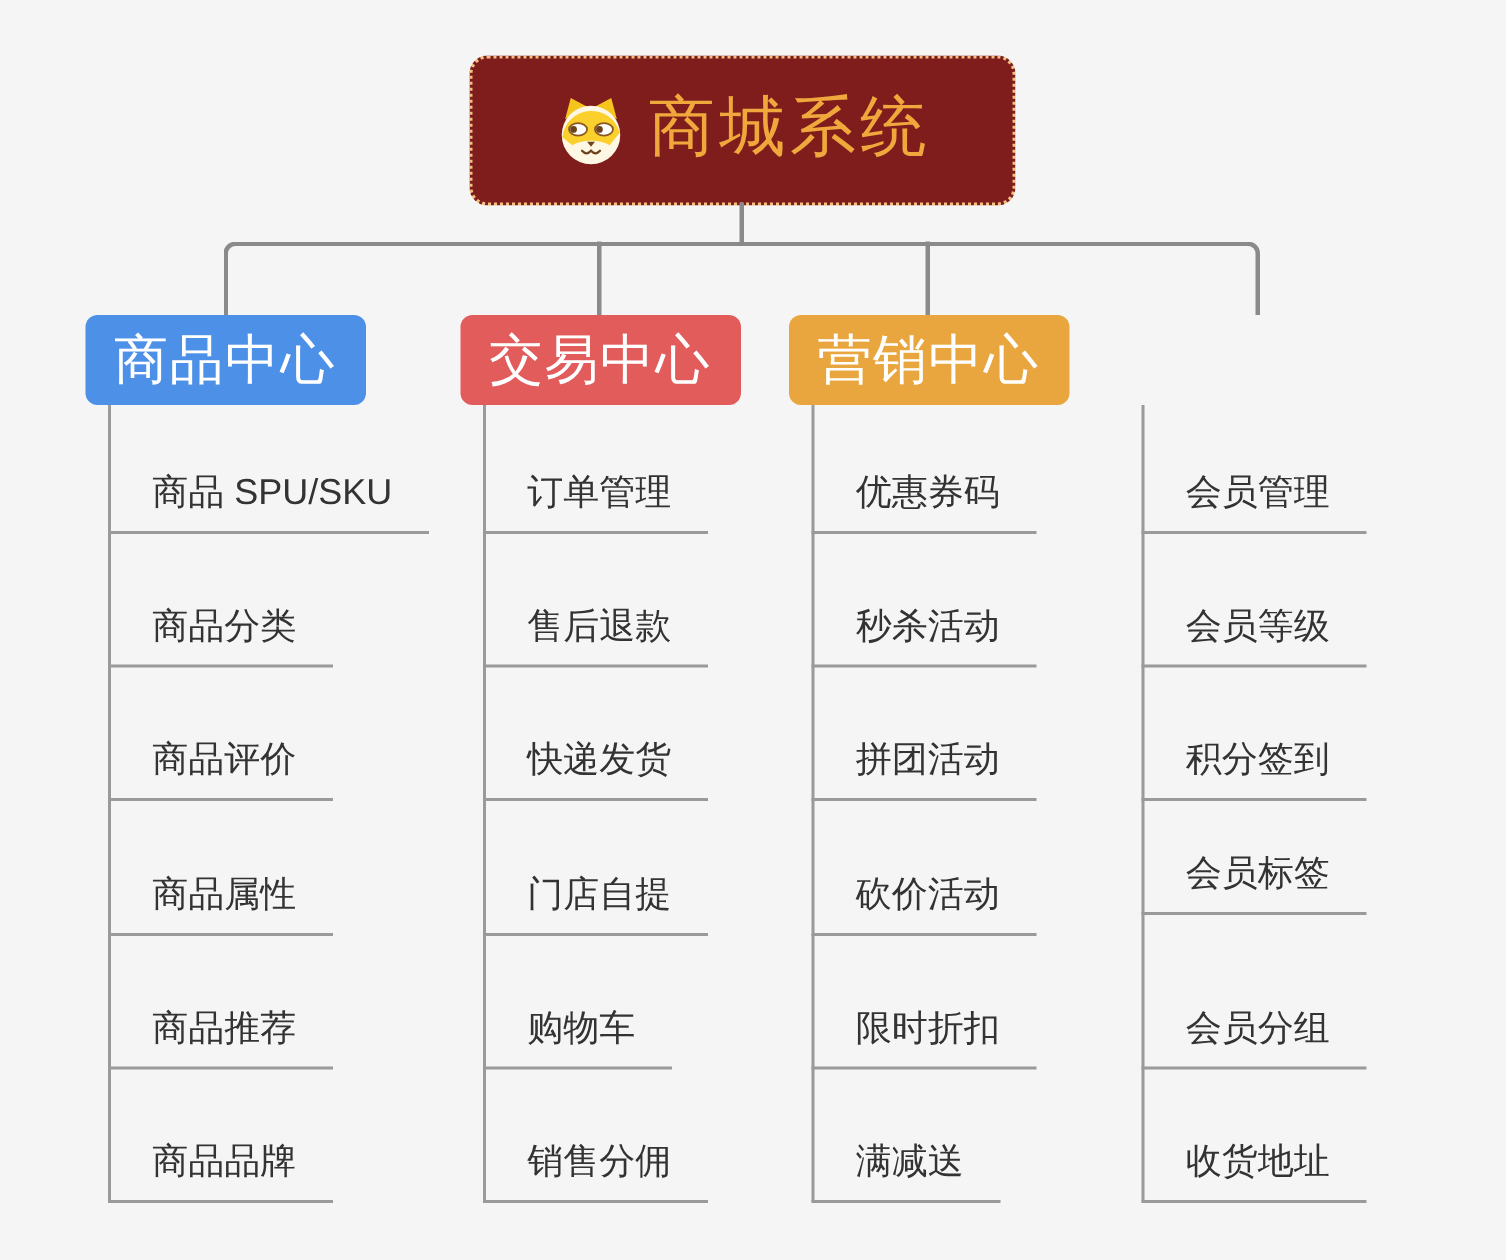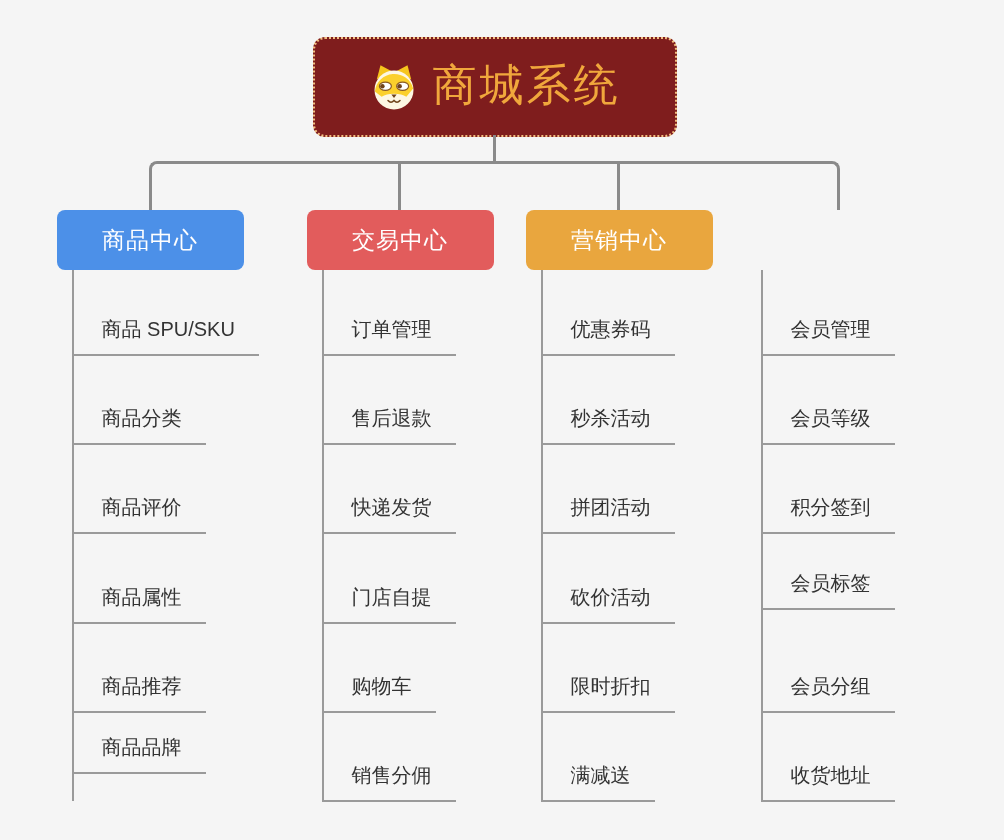--- a/index.html
+++ b/index.html
@@ -49,31 +49,31 @@
   }
   .drop{top:161px;width:3px;height:49px;background:#8a8a8a;}
   
   .branch{position:absolute;top:210px;width:260px;height:630px;}
   .branch-header{
     position:absolute;left:0;top:0;
     width:187px;height:60px;
     border-radius:8px;
     display:flex;align-items:center;justify-content:center;
     color:#ffffff;
-    font-size:23px;
+    font-size:36px;
     letter-spacing:1px;
     cursor:default;
   }
   .branch-line{
     position:absolute;left:15px;top:60px;
     width:2px;height:531px;background:#9a9a9a;
   }
   .leaf{
     position:absolute;left:15px;
-    font-size:20px;line-height:34px;color:#333333;
+    font-size:24px;line-height:34px;color:#333333;
     padding:0 24px 8px 30px;
     border-bottom:2px solid #9a9a9a;
     white-space:nowrap;
     cursor:default;
   }
 </style>
 </head>
 <body>
 
 <div id="canvas">
@@ -104,21 +104,21 @@
       <div class="branch" style="left: 56.5px;">
       <div class="branch-header" style="background: rgb(76, 144, 232);">
         <span>商品中心</span>
       </div>
       <div class="branch-line"></div>
     <div class="leaf" style="top: 102px;">商品 SPU/SKU</div>
         <div class="leaf" style="top: 191px;">商品分类</div>
         <div class="leaf" style="top: 280px;">商品评价</div>
         <div class="leaf" style="top: 370px;">商品属性</div>
         <div class="leaf" style="top: 459px;">商品推荐</div>
-        <div class="leaf" style="top: 520px;">商品品牌</div>
+        <div class="leaf" style="top: 548px;">商品品牌</div>
       </div>
       <div class="branch" style="left: 306.5px;">
       <div class="branch-header" style="background: rgb(226, 92, 92);">
         <span>交易中心</span>
       </div>
       <div class="branch-line"></div>
     <div class="leaf" style="top: 102px;">订单管理</div>
         <div class="leaf" style="top: 191px;">售后退款</div>
         <div class="leaf" style="top: 280px;">快递发货</div>
         <div class="leaf" style="top: 370px;">门店自提</div>

